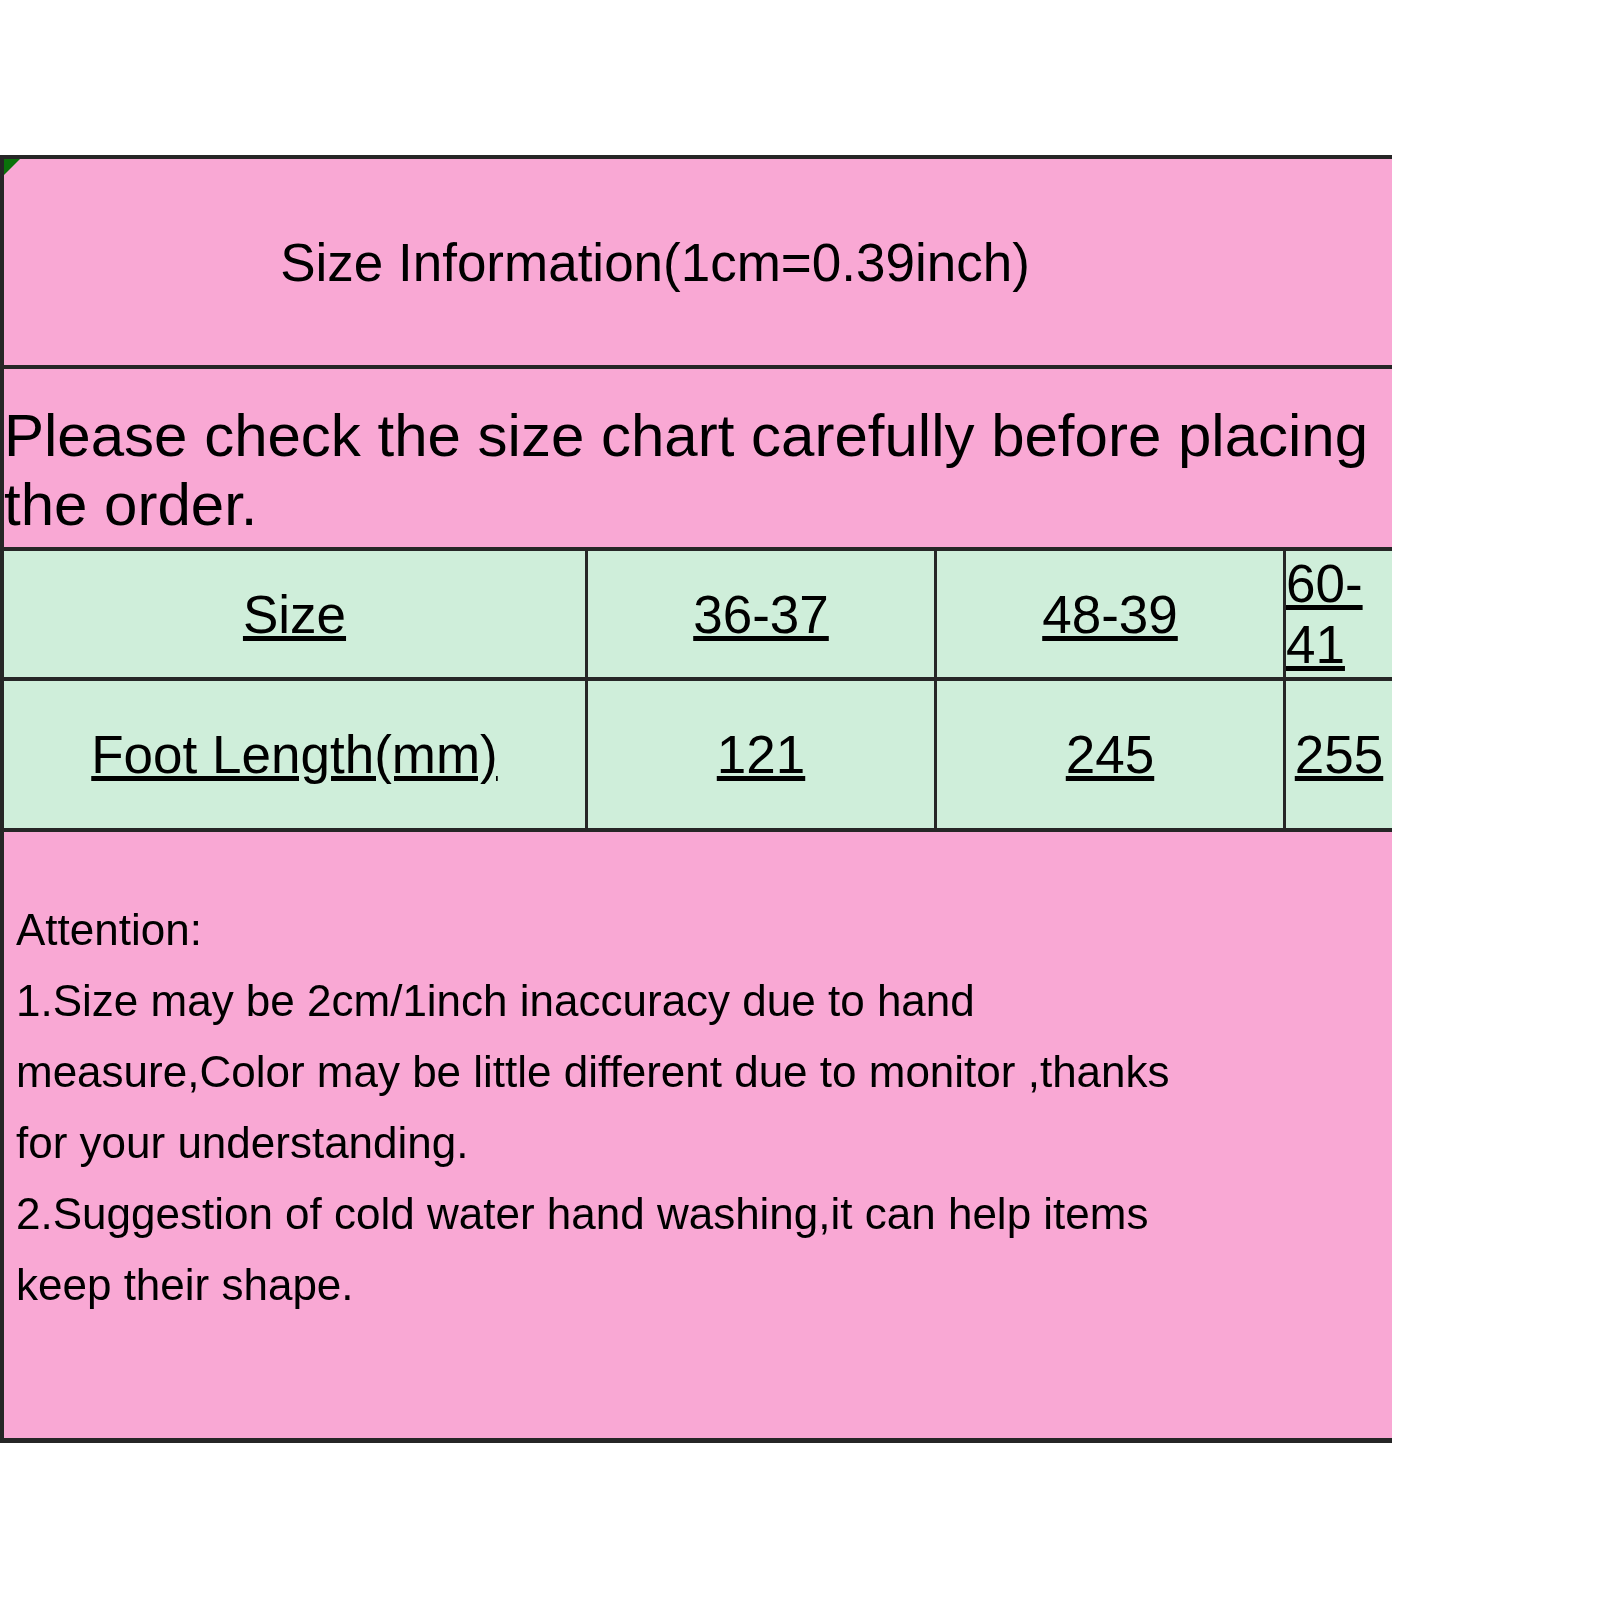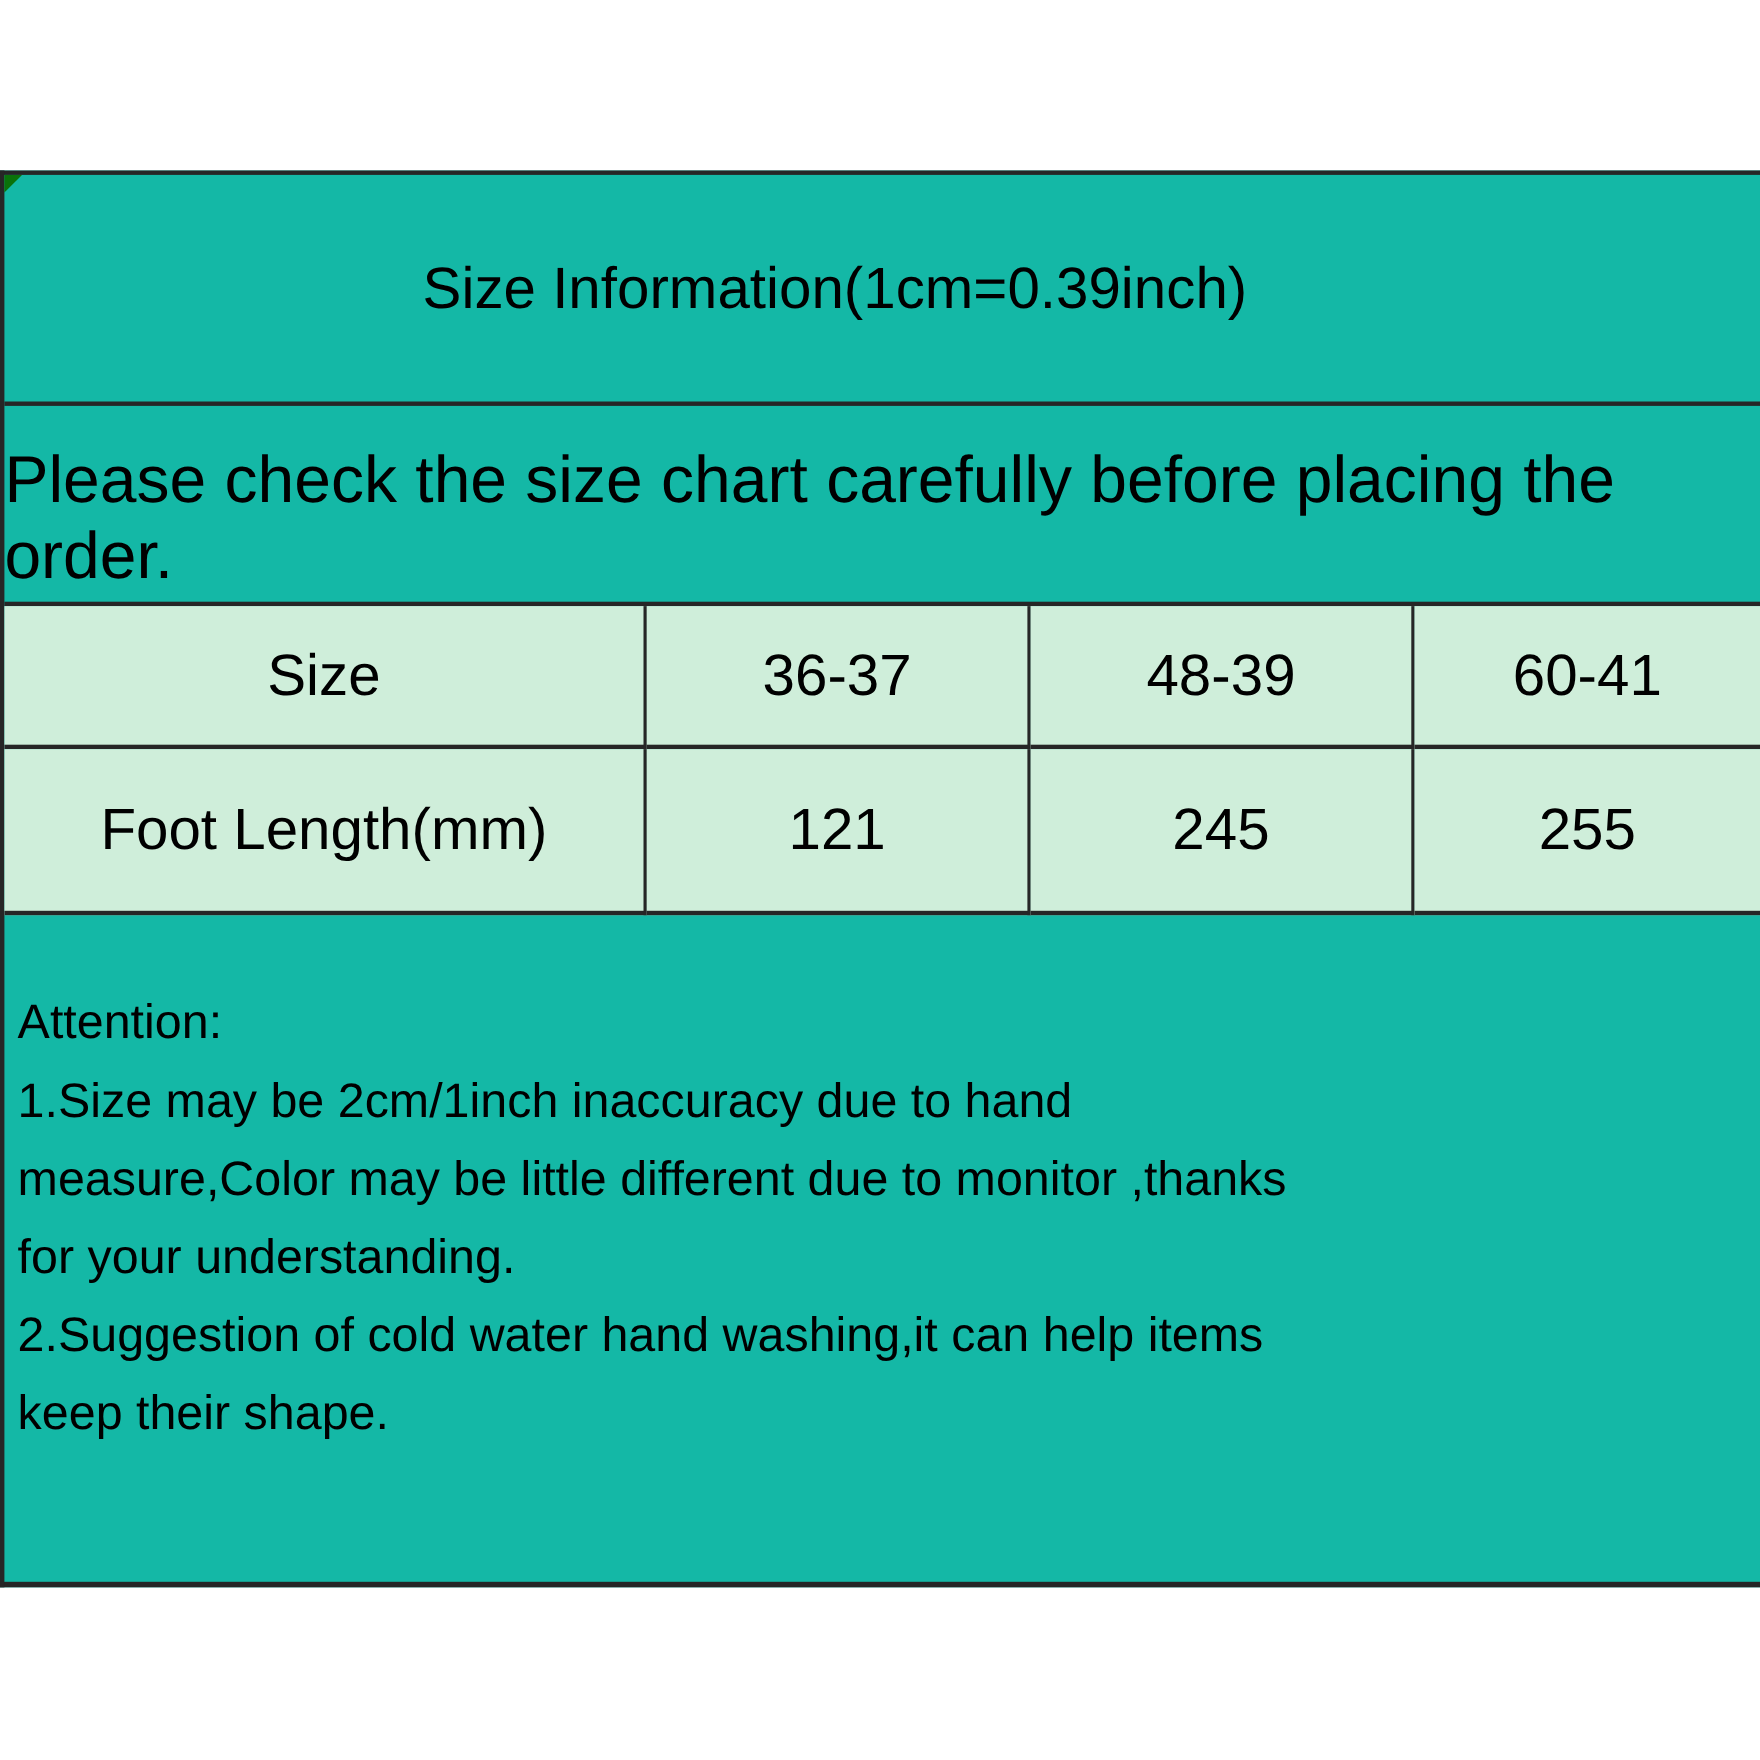--- a/index.html
+++ b/index.html
@@ -13,24 +13,24 @@
     position: relative;
     width: 1600px;
     height: 1600px;
     background: #ffffff;
     overflow: hidden;
   }
   .panel {
     position: absolute;
     left: 0;
     top: 155px;
-    width: 1600px;
+    width: 1392px;
     height: 1288px;
     box-sizing: border-box;
-    background: #14b8a6;
+    background: #f9a8d4;
     border-top: 4px solid #262626;
     border-left: 4px solid #262626;
     border-bottom: 5px solid #262626;
   }
   .corner-marker {
     position: absolute;
     top: 0;
     left: 0;
     width: 0;
     height: 0;
@@ -53,20 +53,21 @@
     display: flex;
     align-items: flex-end;
     justify-content: center;
     padding-bottom: 8px;
     font-size: 60px;
   }
   .size-table {
     display: grid;
     grid-template-columns: 584px 349px 349px 1fr;
     border-top: 4px solid #262626;
+    text-decoration: underline;
   }
   .size-table .cell {
     box-sizing: border-box;
     background: #cfeeda;
     display: flex;
     align-items: center;
     justify-content: center;
     font-size: 53px;
     border-bottom: 4px solid #262626;
   }

